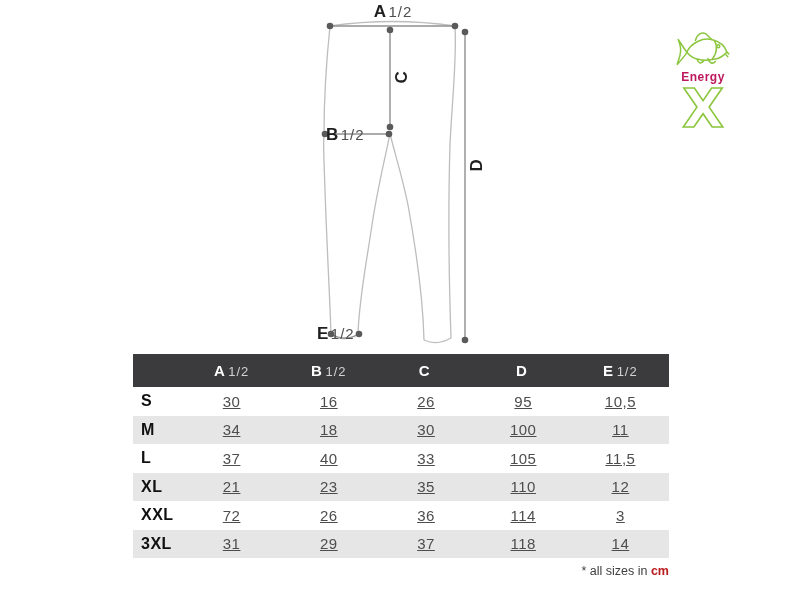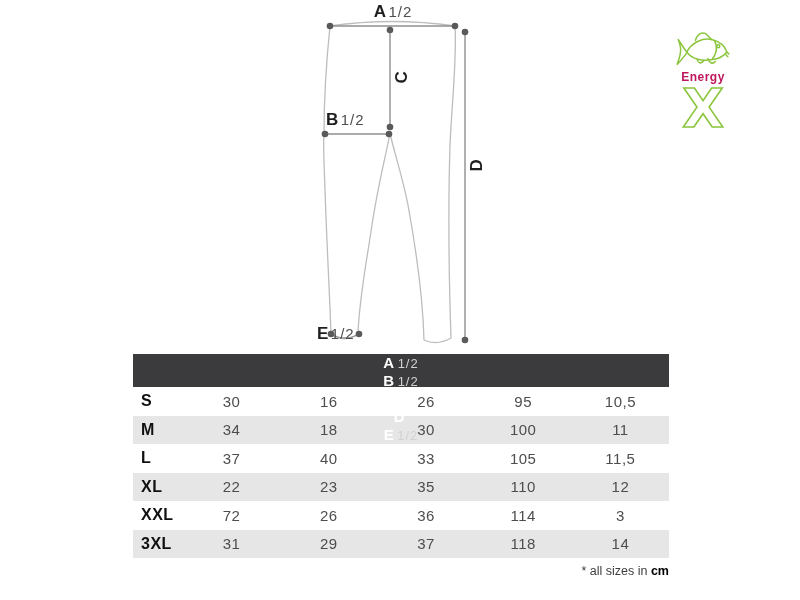--- a/index.html
+++ b/index.html
@@ -14,33 +14,33 @@
   .dlabel .dfrac{font-size:15px;color:#4f4f4f;margin-left:2px;letter-spacing:1px;}
   .dlabel.center{text-align:center;}
   .rot{transform:rotate(-90deg);transform-origin:center center;width:26px;height:20px;text-align:center;}
   
   .logo{position:absolute;left:676px;top:30px;width:54px;text-align:center;}
   .logo .fish{display:block;margin:0 auto;}
   .logo .brand{font-size:12px;font-weight:bold;color:#be185d;letter-spacing:.5px;margin-top:-2px;}
   .logo .xmark{display:block;margin:0 auto;margin-top:-1px;}
   
   .size-table{position:absolute;left:133px;top:354px;width:536px;}
-  .t-header{display:flex;align-items:center;height:33px;background:#3b3b3d;color:#fff;flex-direction:column;}
+  .t-header{display:flex;align-items:center;height:33px;background:#3b3b3d;color:#fff;}
   .t-row{display:flex;align-items:center;height:28.5px;font-size:15px;color:#4d4d4d;}
   .t-row.alt{background:#e6e6e6;}
   .c0{width:50px;padding-left:8px;box-sizing:border-box;}
   .c{flex:1;text-align:center;}
   .h-letter{font-weight:800;font-size:15px;letter-spacing:.5px;}
   .h-frac{font-size:13px;color:#d2d2d2;margin-left:3px;letter-spacing:1px;}
   .size-label{font-weight:800;font-size:16px;color:#101010;letter-spacing:.5px;}
-  .cell-val{letter-spacing:.5px;}
+  .cell-val{letter-spacing:.5px;text-decoration:underline;}
   
   .footnote{position:absolute;left:133px;top:564px;width:536px;text-align:right;
     font-size:12.5px;color:#3e3e3e;}
-  .footnote b{color:#000000;}
+  .footnote b{color:#b91c1c;}
 </style>
 </head>
 <body>
 
 <div class="canvas">
 
   <svg class="diagram-svg" viewBox="285 0 200 355" xmlns="http://www.w3.org/2000/svg">
 
     <path d="M 330,26 Q 392,17 455,26
          C 457,60 452,100 450,145
@@ -73,21 +73,21 @@
       <circle cx="465" cy="32" r="3.3"></circle>
         <circle cx="465" cy="340" r="3.3"></circle>
       <circle cx="331" cy="334" r="3.3"></circle>
         <circle cx="359" cy="334" r="3.3"></circle>
     </g>
   </svg>
 
   <div class="dlabel center" style="left:358px;top:2px;width:70px;position:absolute">
     <span class="dletter">A</span><span class="dfrac">1/2</span>
   </div>
-  <div class="dlabel" style="left:326px;top:110px;position:absolute">
+  <div class="dlabel" style="left:326px;top:125px;position:absolute">
     <span class="dletter">B</span><span class="dfrac">1/2</span>
   </div>
   <div class="dlabel rot" style="left:389px;top:67px;position:absolute">
     <span class="dletter">C</span>
   </div>
   <div class="dlabel rot" style="left:464px;top:155px;position:absolute">
     <span class="dletter">D</span>
   </div>
   <div class="dlabel" style="left:317px;top:324px;position:absolute">
     <span class="dletter">E</span><span class="dfrac">1/2</span>
@@ -139,21 +139,21 @@
     <div class="t-row">
       <div class="c0 size-label">L</div>
       <div class="c cell-val">37</div>
       <div class="c cell-val">40</div>
       <div class="c cell-val">33</div>
       <div class="c cell-val">105</div>
       <div class="c cell-val">11,5</div>
     </div>
     <div class="t-row alt">
       <div class="c0 size-label">XL</div>
-      <div class="c cell-val">22</div>
+      <div class="c cell-val">21</div>
       <div class="c cell-val">23</div>
       <div class="c cell-val">35</div>
       <div class="c cell-val">110</div>
       <div class="c cell-val">12</div>
     </div>
     <div class="t-row">
       <div class="c0 size-label">XXL</div>
       <div class="c cell-val">72</div>
       <div class="c cell-val">26</div>
       <div class="c cell-val">36</div>

